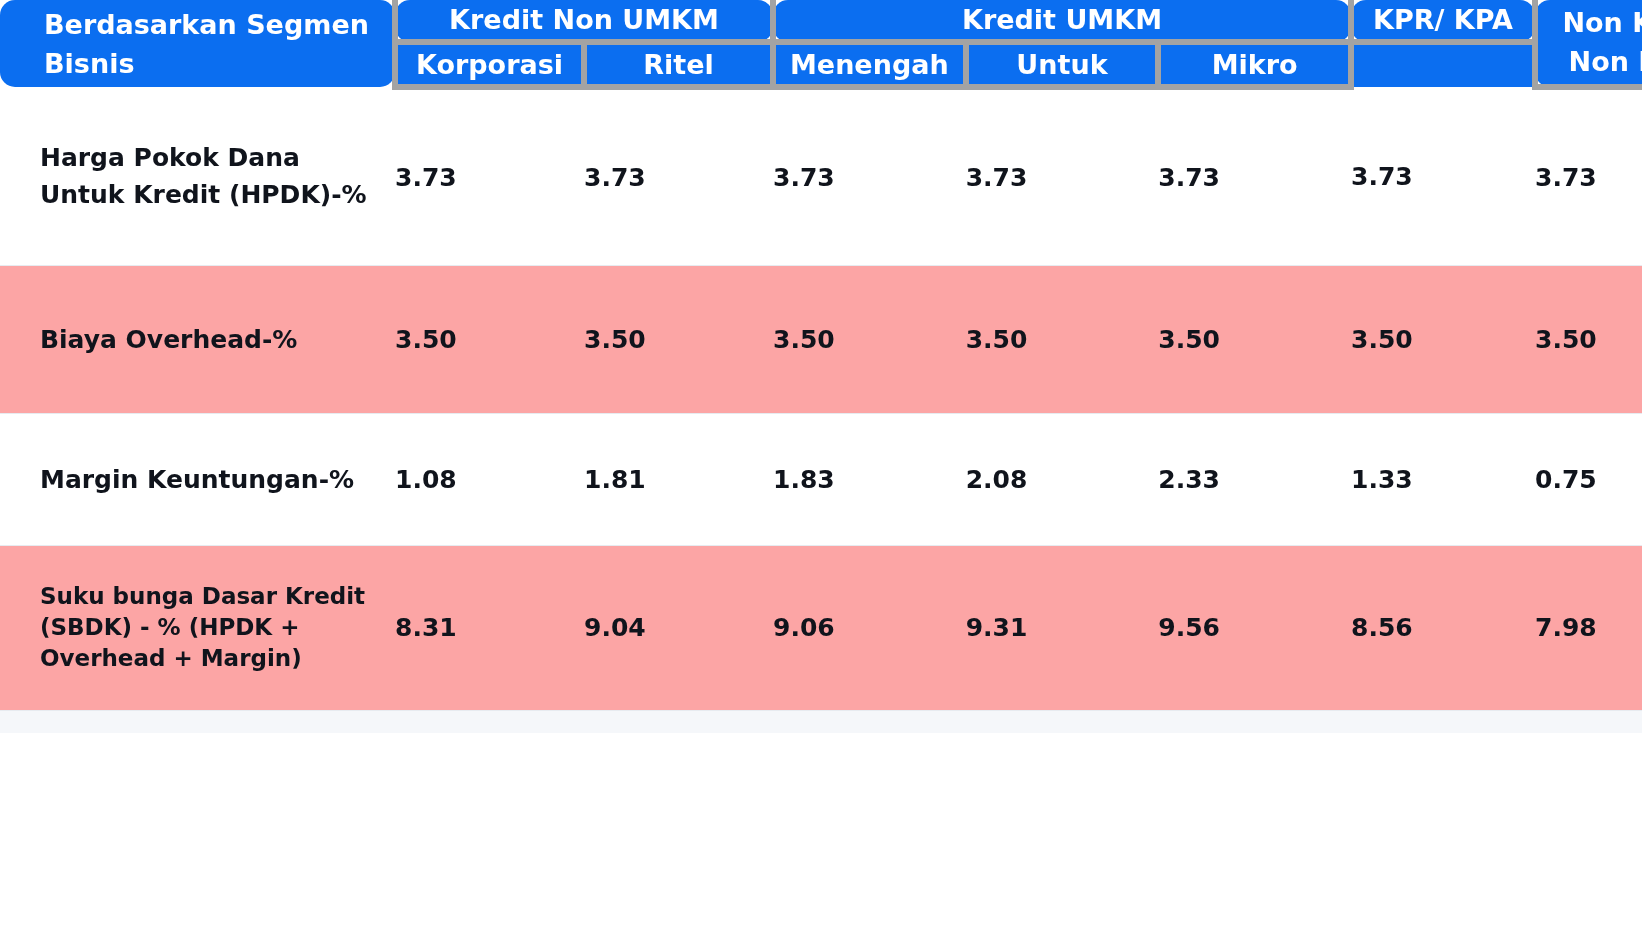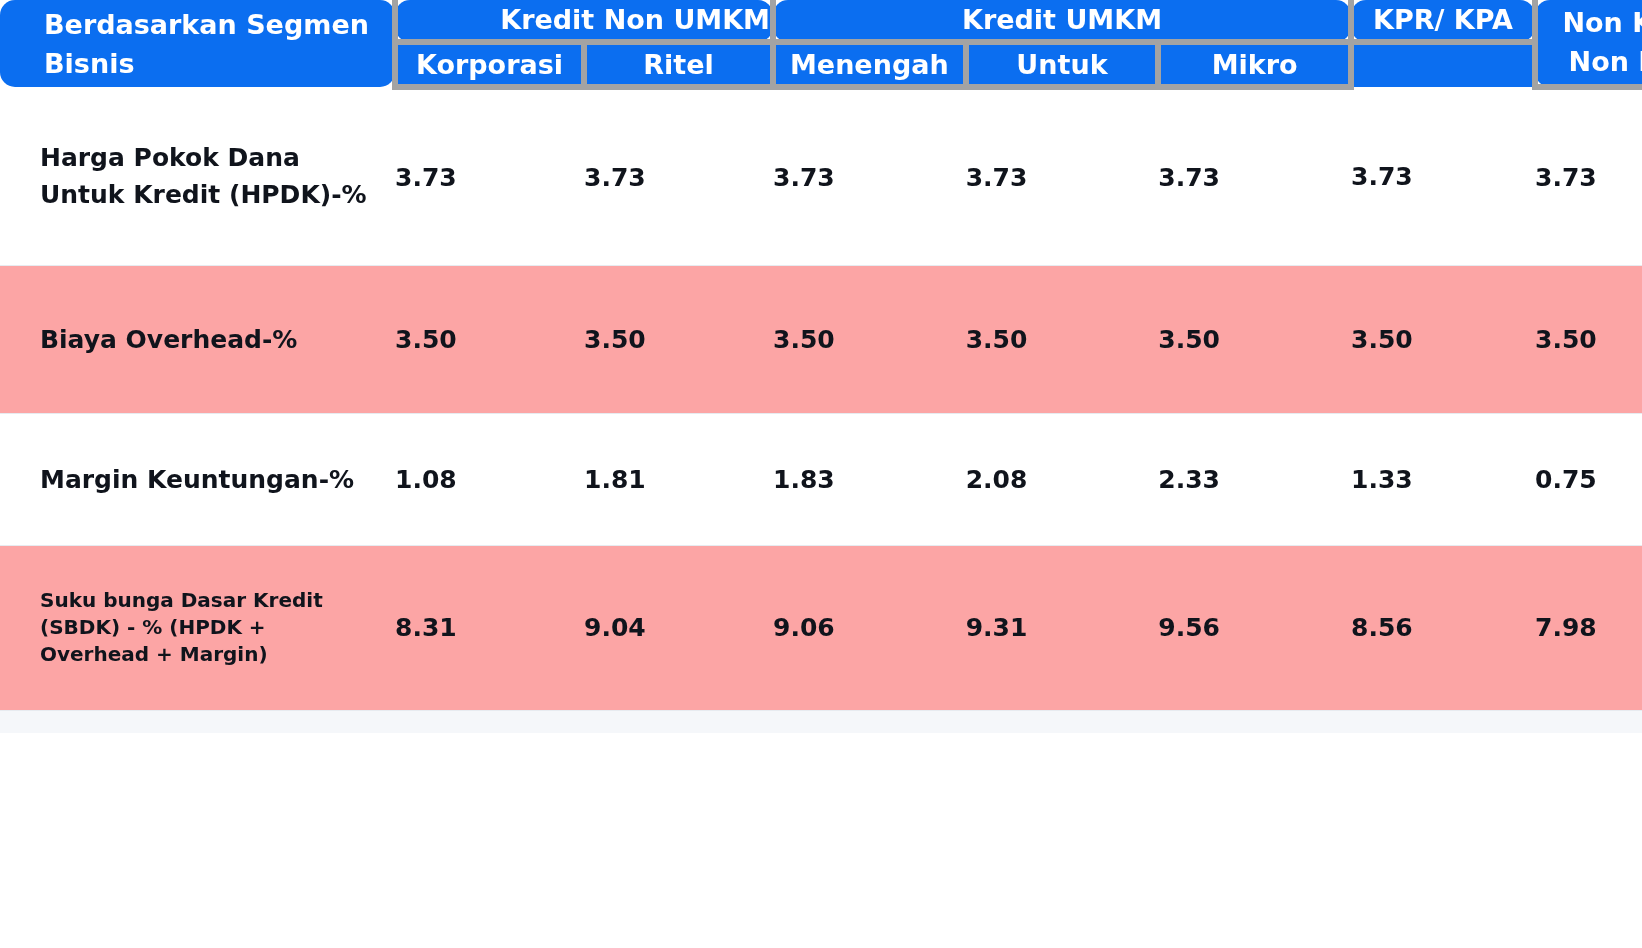--- a/index.html
+++ b/index.html
@@ -69,41 +69,41 @@
     font-size: 25px;
   }
   tbody tr.striped td {
     background: #fca5a5;
   }
   tbody tr.plain td {
     background: #ffffff;
   }
   tbody td.label.compact {
     line-height: 1.35;
-    font-size: 20px;
+    font-size: 23px;
     margin-top: 8px;
   }
   .row-h1 { height: 178px; }
   .row-h2 { height: 148px; }
   .row-h3 { height: 132px; }
   .row-h4 { height: 165px; }
   .bottom-strip {
     height: 22px;
     background: #f5f7fa;
     width: 1642px;
   }
 </style>
 </head>
 <body>
 
 <table class="sbdk-table">
   <thead>
     <tr>
       <th class="first-col" rowspan="2" style="width:330px;">Berdasarkan Segmen Bisnis</th>
-      <th colspan="2" style="width:372px;text-align:right;">Kredit Non UMKM</th>
+      <th colspan="2" style="width:372px;">Kredit Non UMKM</th>
       <th colspan="3" style="width:572px;">Kredit UMKM</th>
       <th rowspan="1" style="width:178px;">KPR/ KPA</th>
       <th rowspan="2" class="top-right-end" style="width:190px;">Non KPR/ Non KPA</th>
     </tr>
     <tr>
       <th>Korporasi</th>
       <th>Ritel</th>
       <th>Menengah</th>
       <th>Untuk</th>
       <th>Mikro</th>

